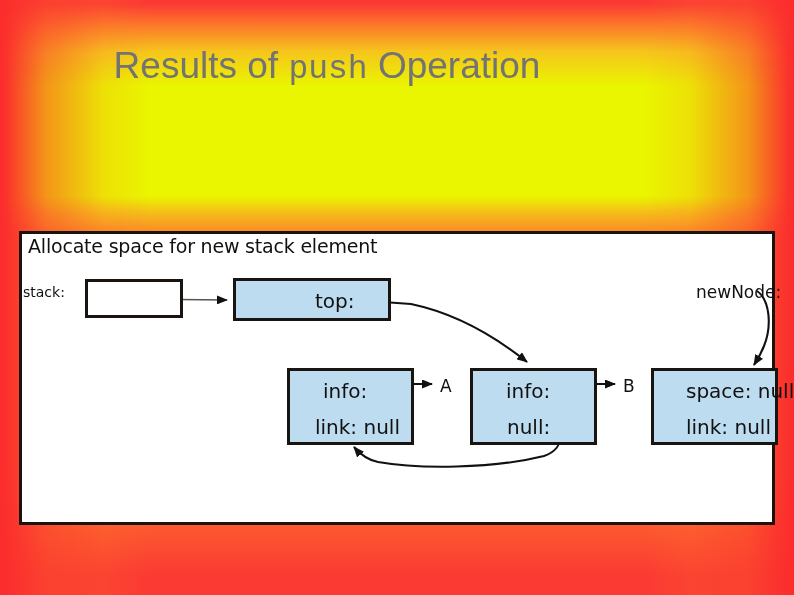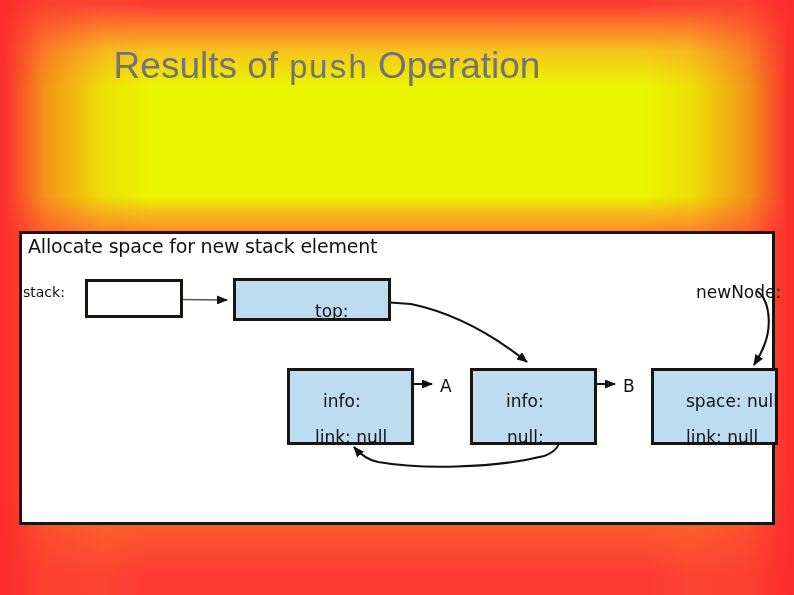--- a/index.html
+++ b/index.html
@@ -117,22 +117,21 @@
   #box-top   { left: 211px; top: 44px;  width: 158px; height: 43px; }
   #box-node1 { left: 265px; top: 134px; width: 127px; height: 77px; }
   #box-node2 { left: 448px; top: 134px; width: 127px; height: 77px; }
   #box-node3 { left: 629px; top: 134px; width: 127px; height: 77px; }
 
   .box-label {
     position: absolute;
     color: #111111;
     white-space: nowrap;
     font-family: "DejaVu Sans", "Liberation Sans", sans-serif;
-    font-size: 17px;
-    margin-top: 12px;
+    font-size: 20px;
   }
   #top-label    { left: 293px; top: 55px; }
   #n1-info      { left: 301px; top: 145px; }
   #n1-link      { left: 293px; top: 181px; }
   #n2-info      { left: 484px; top: 145px; }
   #n2-link      { left: 485px; top: 181px; }
   #n3-info      { left: 664px; top: 145px; }
   #n3-link      { left: 664px; top: 181px; }
 </style>
 </head>

